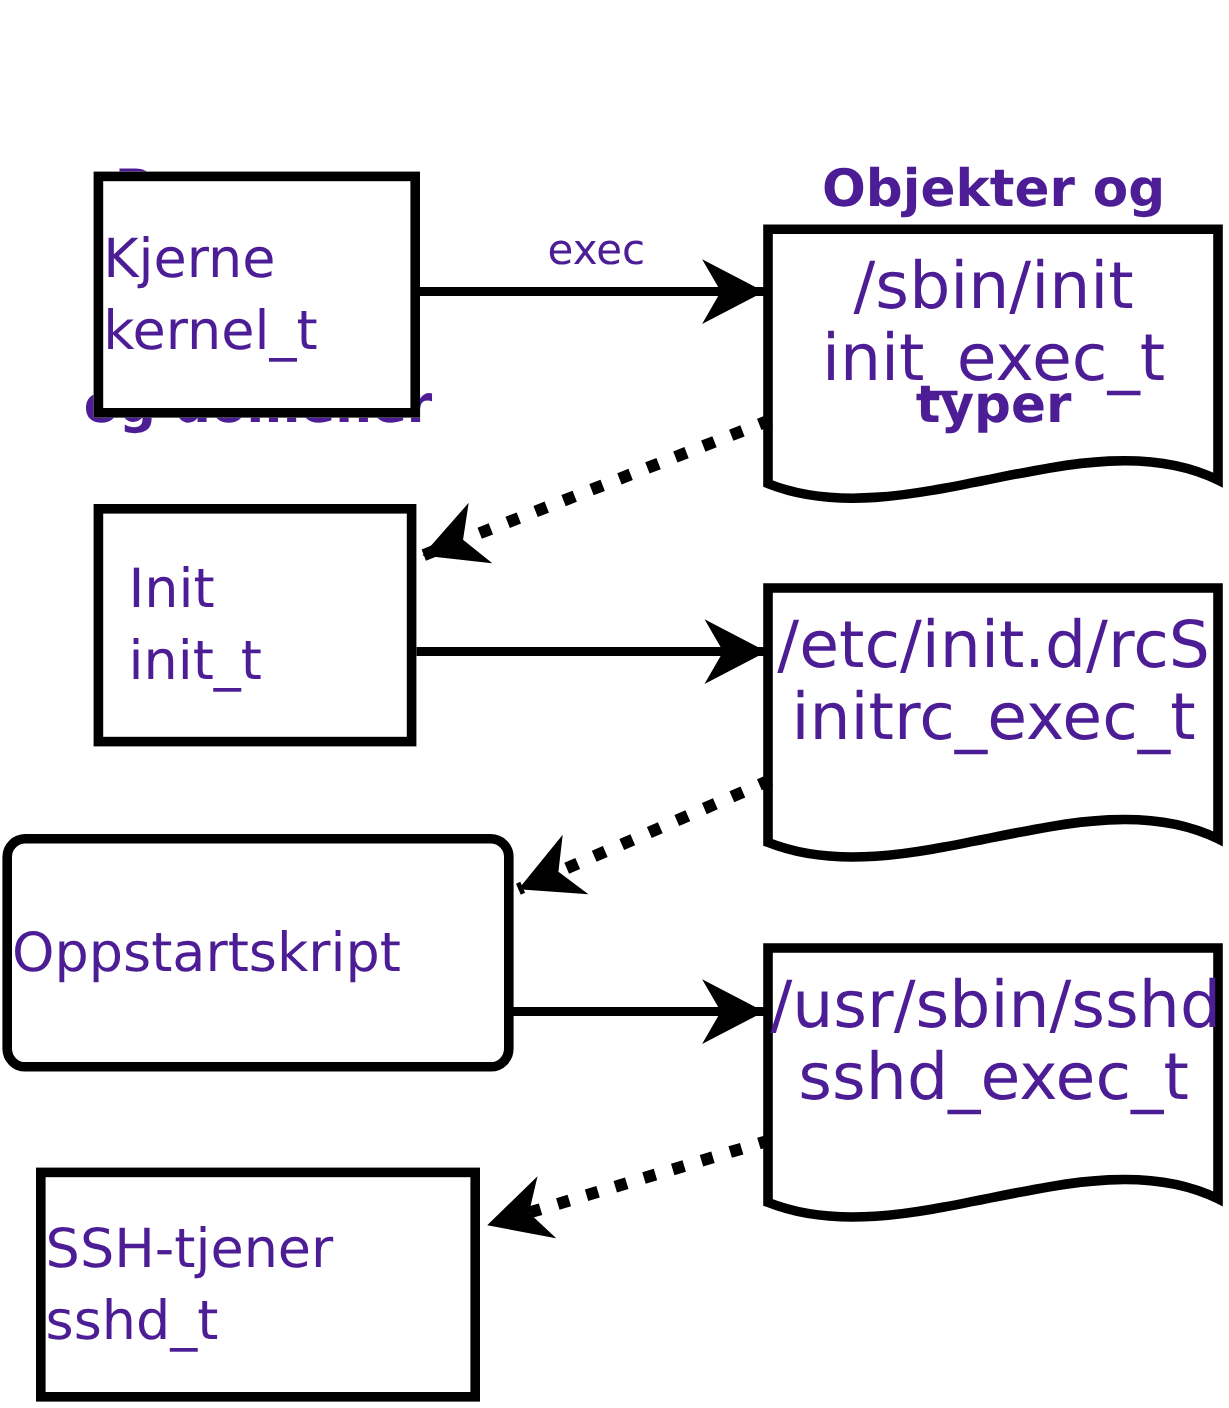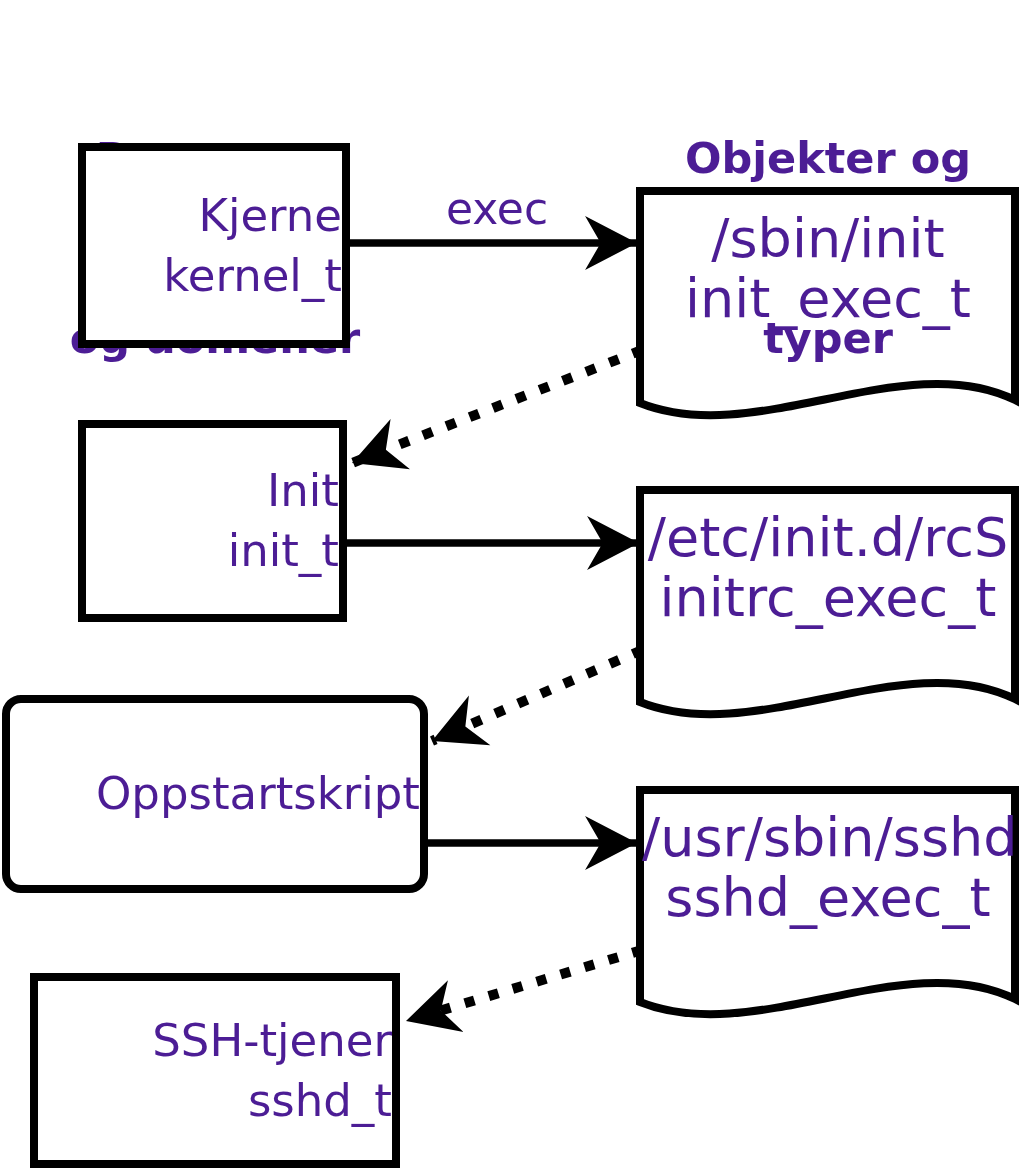--- a/index.html
+++ b/index.html
@@ -9,30 +9,30 @@
     overflow:hidden;
   }
   .layer{position:absolute;left:0;top:0;width:1024px;height:1173px;}
   .col-header{
     position:absolute;text-align:center;font-weight:bold;
     font-size:43px;line-height:60px;white-space:pre;
   }
   .col-header span{display:block;}
   .pbox{
     position:absolute;box-sizing:border-box;border:8px solid #000000;background:#ffffff;
-    display:flex;flex-direction:column;align-items:flex-end;justify-content:center;
+    display:flex;flex-direction:column;align-items:flex-start;justify-content:center;
     font-size:45px;line-height:60px;text-align:center;z-index:2;
   }
   .doc-label{
     position:absolute;width:372px;left:642px;text-align:center;
     font-size:54px;line-height:60px;z-index:2;
   }
   .doc-label span,.pbox span{display:block;}
   .edge-label{
-    position:absolute;text-align:center;font-size:44px;line-height:46px;z-index:2;
+    position:absolute;text-align:center;font-size:35px;line-height:46px;z-index:2;
   }
   svg{display:block;}
 </style>
 </head>
 <body>
 
 <div class="stage">
 
   <svg class="layer" viewBox="0 0 1024 1173">
     <defs>
@@ -62,21 +62,21 @@
     <span>Objekter og</span>
     <span>typer</span>
   </div>
 
   <div class="edge-label" style="left:397px;top:186px;width:200px;">exec</div>
 
   <div class="pbox" style="left:78px;top:143px;width:272px;height:205px;">
     <span>Kjerne</span>
     <span>kernel_t</span>
   </div>
-  <div class="pbox" style="left:78px;top:420px;width:269px;height:202px;">
+  <div class="pbox" style="left:78px;top:420px;width:269px;height:202px;padding-left:21px;">
     <span>Init</span>
     <span>init_t</span>
   </div>
   <div class="pbox" style="left:2px;top:695px;width:426px;height:198px;border-radius:19px;">
     <span>Oppstartskript</span>
   </div>
   <div class="pbox" style="left:30px;top:973px;width:370px;height:195px;">
     <span>SSH-tjener</span>
     <span>sshd_t</span>
   </div>

